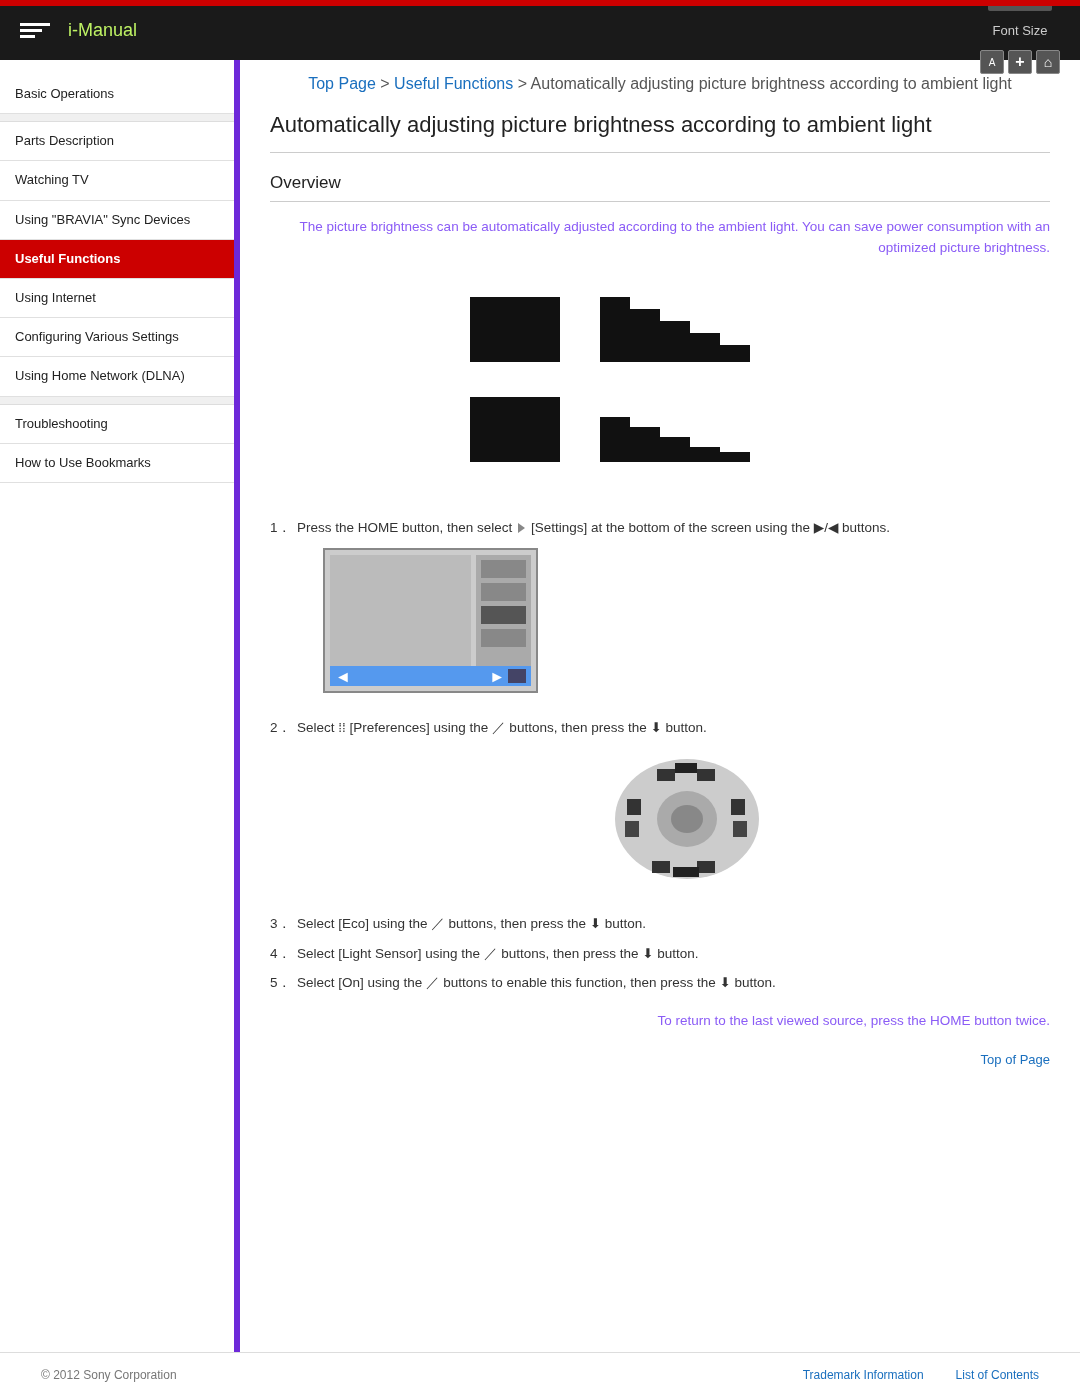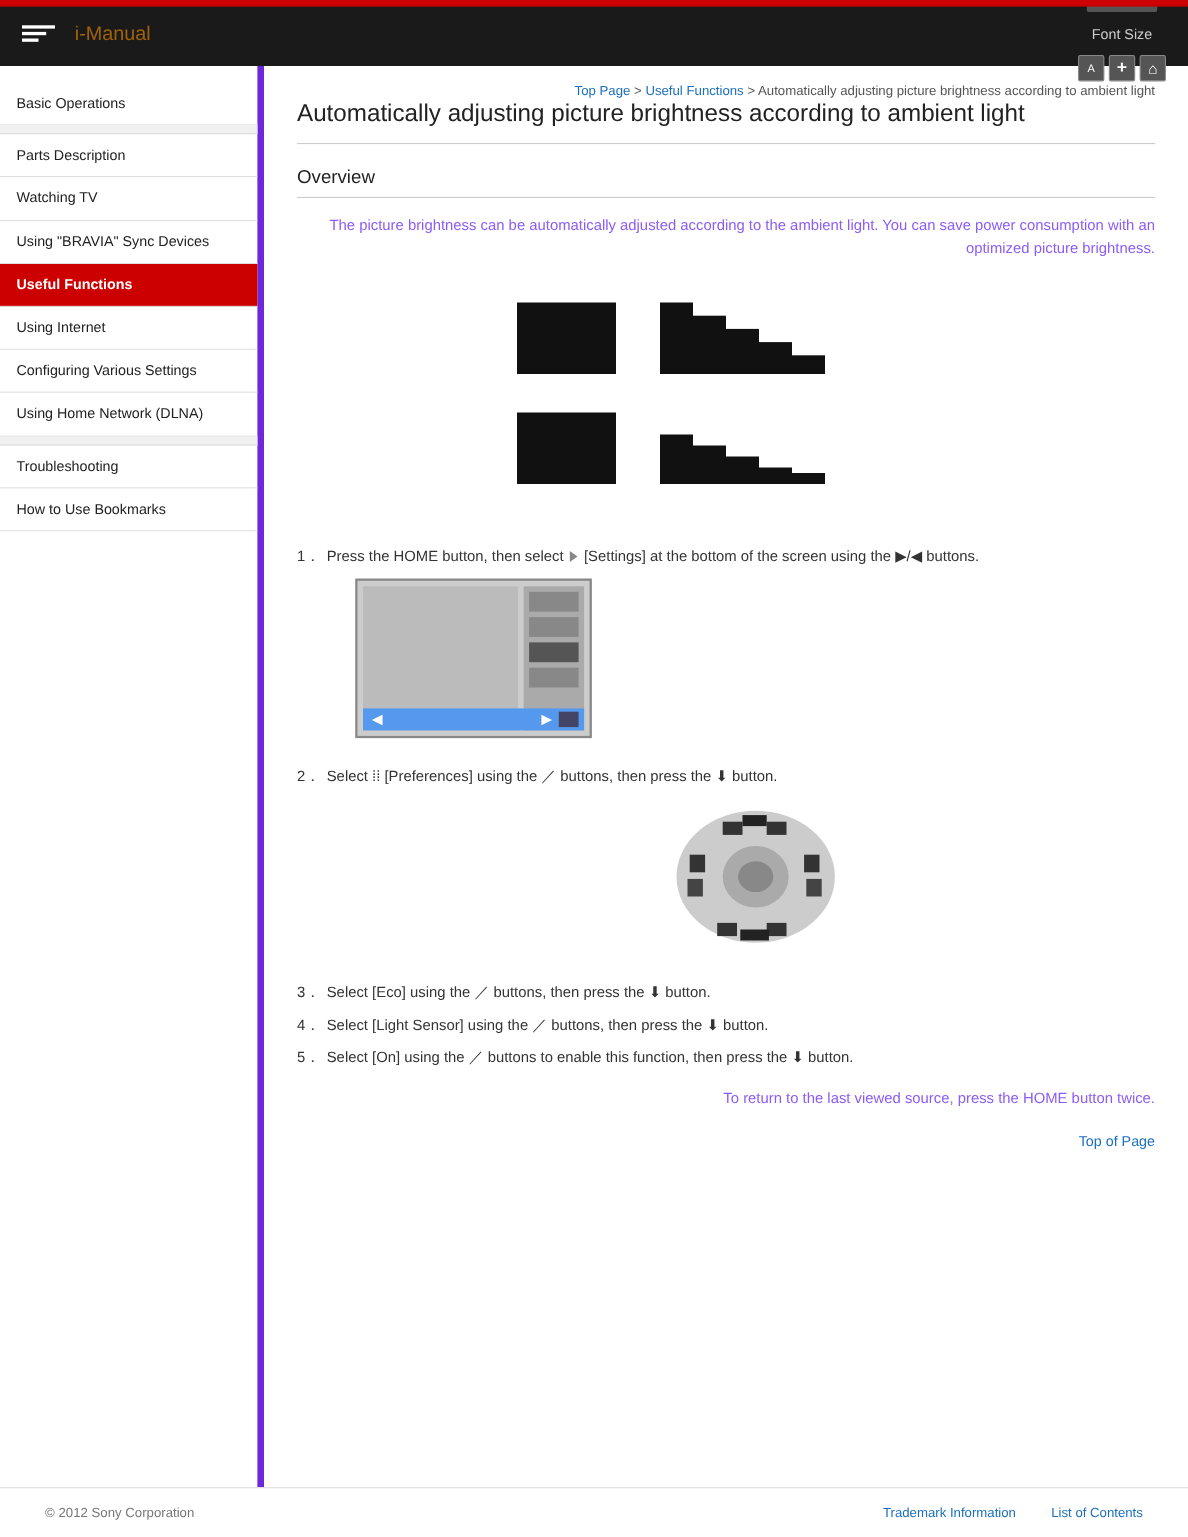--- a/index.html
+++ b/index.html
@@ -38,21 +38,21 @@
       margin-right: 10px;
     }
     .logo-line {
       background: #fff;
       height: 3px;
     }
     .logo-line:nth-child(1) { width: 30px; }
     .logo-line:nth-child(2) { width: 22px; }
     .logo-line:nth-child(3) { width: 15px; }
     .top-bar-title {
-      color: #a16207;
+      color: #bef264;
       font-size: 18px;
       font-weight: normal;
       margin-left: 8px;
     }
     .top-bar-accent {
       position: absolute;
       left: 0;
       top: 0;
       width: 100%;
       height: 6px;
@@ -145,24 +145,24 @@
     }
 
     
     .content {
       flex: 1;
       padding: 15px 30px 30px 30px;
     }
 
     
     .breadcrumb {
-      font-size: 12px;
+      font-size: 16px;
       color: #555;
-      margin-bottom: 0;
-      text-align: right;
+      margin-bottom: 18px;
+      text-align: center;
     }
     .breadcrumb a {
       color: #1a6fbe;
       text-decoration: none;
     }
 
     
     .page-title {
       font-size: 22px;
       font-weight: normal;

